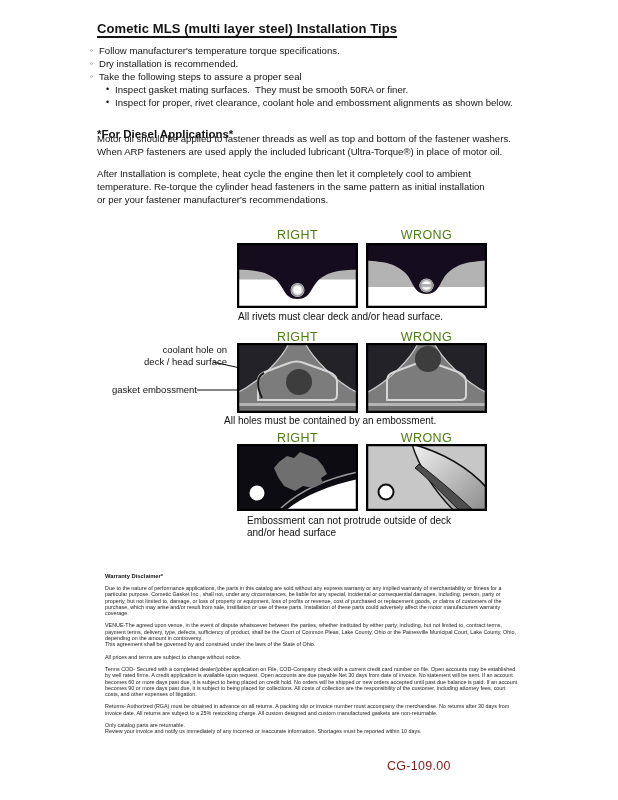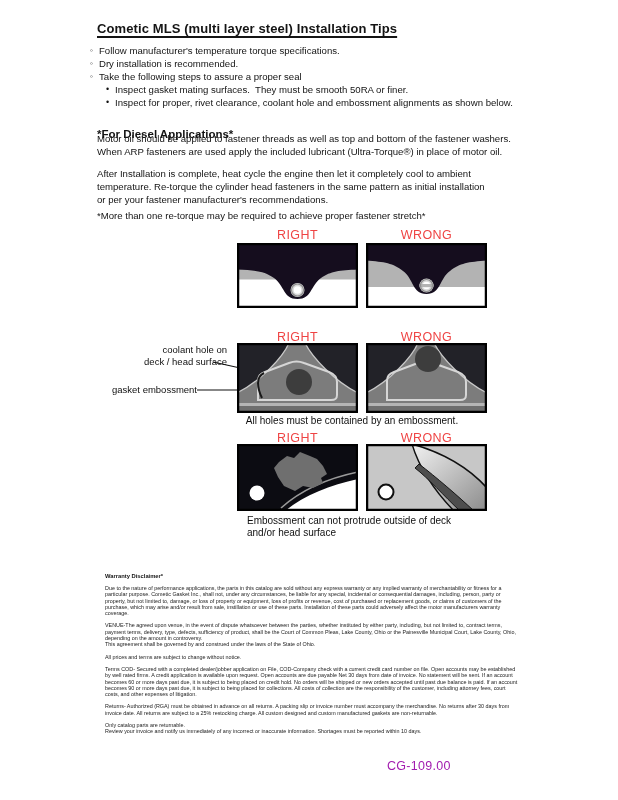--- a/index.html
+++ b/index.html
@@ -14,30 +14,30 @@
     letter-spacing:.1px;
   }
   .bullets{left:90px;top:44px;font-size:9.6px;line-height:13px;}
   .b-row{white-space:pre;display:flex;}
   .b-mark{width:9px;color:#222;font-size:8px;line-height:13px;}
   .sb-row{white-space:pre;display:flex;margin-left:16px;}
   .sb-mark{width:9px;color:#111;font-size:9px;line-height:13px;}
   .diesel-h{left:97px;top:128px;font-size:11.5px;font-weight:bold;}
   .para{left:97px;font-size:9.6px;line-height:13px;white-space:pre;}
   .p1{top:132px;} .p2{top:167px;} .p3{top:209px;}
-  .dg-head{width:121px;text-align:center;font-size:12.5px;letter-spacing:.4px;color:#ef4444;}
+  .dg-head{width:121px;text-align:center;font-size:12.5px;letter-spacing:.4px;color:#4d7c0f;}
   .panel{width:121px;}
   .panel svg{display:block;}
   .caption{font-size:10px;line-height:12px;color:#101010;white-space:pre;}
-  .cap2{text-align:center;white-space:normal;}
+  .cap2{white-space:normal;}
   .lbl{font-size:9.5px;line-height:11.5px;text-align:right;white-space:pre;color:#101010;}
   .disc-h{left:105px;top:573px;font-size:5.8px;font-weight:bold;}
   .disc{left:105px;top:585px;width:414px;font-size:5.4px;line-height:6.3px;color:#1c1c1c;}
   .disc p{margin:0 0 6px 0;white-space:pre-line;}
-  .footer{left:387px;top:759px;font-size:12.5px;letter-spacing:.3px;color:#a21caf;}
+  .footer{left:387px;top:759px;font-size:12.5px;letter-spacing:.3px;color:#7f1d1d;}
 </style>
 </head>
 <body>
 
 <div class="page">
 
   <div class="abs title">Cometic MLS (multi layer steel) Installation Tips</div>
 
   <div class="abs bullets">
     <div class="b-row">
@@ -61,21 +61,20 @@
       <span>Inspect for proper, rivet clearance, coolant hole and embossment alignments as shown below.</span>
     </div>
   </div>
 
   <div class="abs diesel-h">*For Diesel Applications*</div>
   <div class="abs para p2">After Installation is complete, heat cycle the engine then let it completely cool to ambient
 temperature. Re-torque the cylinder head fasteners in the same pattern as initial installation
 or per your fastener manufacturer's recommendations.</div>
   <div class="abs para p1">Motor oil should be applied to fastener threads as well as top and bottom of the fastener washers.
 When ARP fasteners are used apply the included lubricant (Ultra-Torque®) in place of motor oil.</div>
-  <div class="abs para p3">*More than one re-torque may be required to achieve proper fastener stretch*</div>
 
   <div class="abs dg-head" style="left:237px;top:228px;">RIGHT</div>
   <div class="abs dg-head" style="left:366px;top:228px;">WRONG</div>
 
   <div class="abs panel" style="left:237px;top:243px;">
     <svg width="121" height="65" viewBox="0 0 121 65">
       <rect width="121" height="65" fill="#ffffff"></rect>
       <rect x="0" y="26" width="121" height="10.5" fill="#b3b3b3"></rect>
       <path d="M0,0 H121 V26.5 C102,27.5 94,28 84,35 C73,43 75,56 60.5,56 C46,56 48,43 37,35 C27,28 19,27.5 0,26.5 Z" fill="#150d1e"></path>
       <circle cx="60.5" cy="47" r="7" fill="#d8d8d8"></circle>
@@ -91,20 +90,21 @@
       <rect x="0" y="17" width="121" height="27" fill="#b3b3b3"></rect>
       <path d="M0,0 H121 V17.5 C102,19 94,20 84,28 C73,36 75,51 60.5,51 C46,51 48,36 37,28 C27,20 19,19 0,17.5 Z" fill="#150d1e"></path>
       <circle cx="60.5" cy="42.5" r="7" fill="#d8d8d8"></circle>
       <circle cx="60.5" cy="42.5" r="3.8" fill="#ffffff"></circle>
       <rect x="53.5" y="41" width="14" height="3.2" fill="#b3b3b3"></rect>
       <circle cx="60.5" cy="42.5" r="6" fill="none" stroke="#8f8f8f" stroke-width="1.2"></circle>
       <rect x="1" y="1" width="119" height="63" fill="none" stroke="#000" stroke-width="2.5"></rect>
     </svg>
   </div>
 
+  <div class="abs caption" style="left:238px;top:311px;">All rivets must clear deck and/or head surface.</div>
 
   <div class="abs dg-head" style="left:237px;top:330px;">RIGHT</div>
   <div class="abs dg-head" style="left:366px;top:330px;">WRONG</div>
 
   <div class="abs lbl" style="left:133px;top:344px;width:94px;">coolant hole on
 deck / head surface</div>
   <div class="abs lbl" style="left:112px;top:384px;width:82px;">gasket embossment</div>
 
   <svg class="abs" style="left:120px;top:340px;" width="190" height="60" viewBox="0 0 190 60">
     <line x1="93" y1="22" x2="174" y2="40" stroke="#111" stroke-width="1.1"></line>

